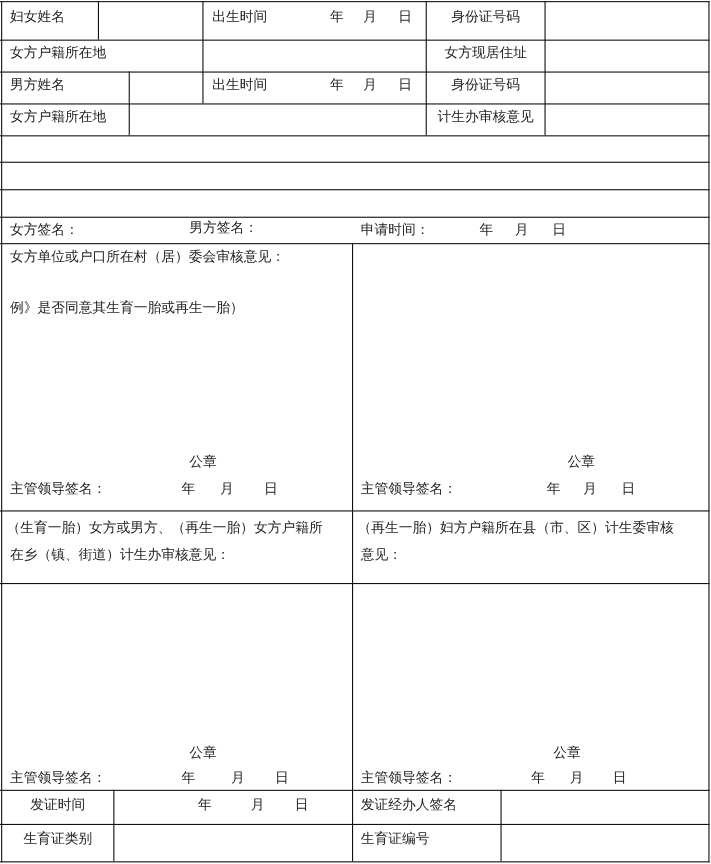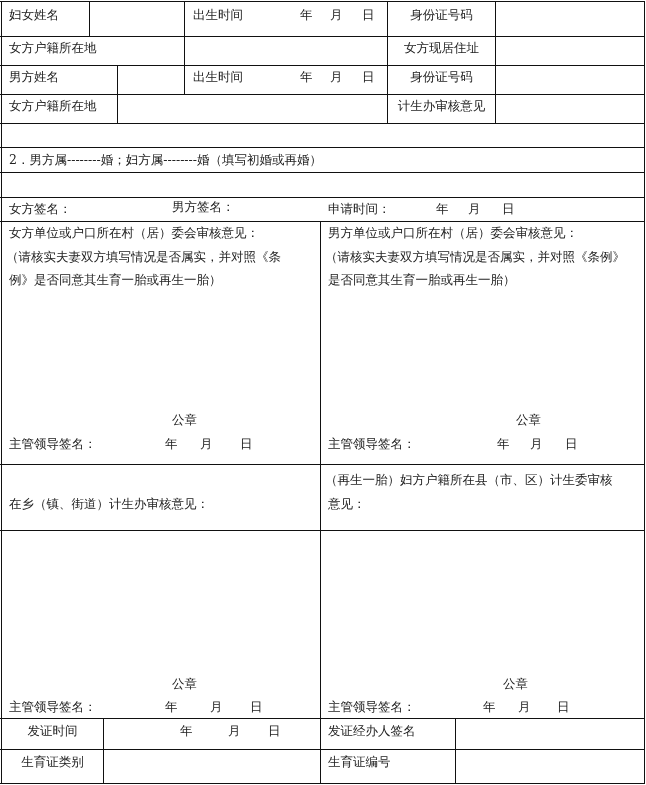--- a/index.html
+++ b/index.html
@@ -70,49 +70,45 @@
   <span class="t" style="left:330px;top:69px">月</span>
   <span class="t" style="left:362px;top:69px">日</span>
   <span class="t c" style="left:388px;top:69px;width:107px">身份证号码</span>
   <div class="fld" style="left:497px;top:67px;width:146px;height:26px"></div>
 
   <span class="t" style="left:9px;top:98px">女方户籍所在地</span>
   <div class="fld" style="left:119px;top:96px;width:267px;height:26px"></div>
   <span class="t c" style="left:388px;top:98px;width:107px">计生办审核意见</span>
   <div class="fld" style="left:497px;top:96px;width:146px;height:26px"></div>
 
-  <span class="t" style="left:9px;top:152px">2．男方属--------婚；妇方属--------婚（填写初婚或再婚）</span>
 
   <span class="t" style="left:9px;top:201px">女方签名：</span>
   <span class="t" style="left:172px;top:199px">男方签名：</span>
   <span class="t" style="left:328px;top:201px">申请时间：</span>
   <span class="t" style="left:436px;top:201px">年</span>
   <span class="t" style="left:468px;top:201px">月</span>
   <span class="t" style="left:502px;top:201px">日</span>
 
   <span class="t" style="left:9px;top:225px">女方单位或户口所在村（居）委会审核意见：</span>
-  <span class="t" style="left:6px;top:249px">（请核实夫妻双方填写情况是否属实，并对照《条</span>
   <span class="t" style="left:9px;top:272px">例》是否同意其生育一胎或再生一胎）</span>
   <div class="fld" style="left:4px;top:292px;width:314px;height:112px"></div>
   <span class="t" style="left:172px;top:412px">公章</span>
   <span class="t" style="left:9px;top:436px">主管领导签名：</span>
   <span class="t" style="left:165px;top:436px">年</span>
   <span class="t" style="left:200px;top:436px">月</span>
   <span class="t" style="left:240px;top:436px">日</span>
 
-  <span class="t" style="left:328px;top:225px">男方单位或户口所在村（居）委会审核意见：</span>
-  <span class="t" style="left:325px;top:249px">（请核实夫妻双方填写情况是否属实，并对照《条例》</span>
-  <span class="t" style="left:328px;top:272px">是否同意其生育一胎或再生一胎）</span>
   <div class="fld" style="left:324px;top:292px;width:318px;height:112px"></div>
   <span class="t" style="left:516px;top:412px">公章</span>
   <span class="t" style="left:328px;top:436px">主管领导签名：</span>
   <span class="t" style="left:497px;top:436px">年</span>
   <span class="t" style="left:530px;top:436px">月</span>
   <span class="t" style="left:565px;top:436px">日</span>
 
+  <span class="t" style="left:6px;top:472px">（生育一胎）女方或男方、（再生一胎）女方户籍所</span>
   <span class="t" style="left:9px;top:496px">在乡（镇、街道）计生办审核意见：</span>
   <div class="fld" style="left:4px;top:533px;width:314px;height:135px"></div>
   <span class="t" style="left:172px;top:676px">公章</span>
   <span class="t" style="left:9px;top:699px">主管领导签名：</span>
   <span class="t" style="left:165px;top:699px">年</span>
   <span class="t" style="left:210px;top:699px">月</span>
   <span class="t" style="left:250px;top:699px">日</span>
 
   <span class="t" style="left:325px;top:472px">（再生一胎）妇方户籍所在县（市、区）计生委审核</span>
   <span class="t" style="left:328px;top:496px">意见：</span>

